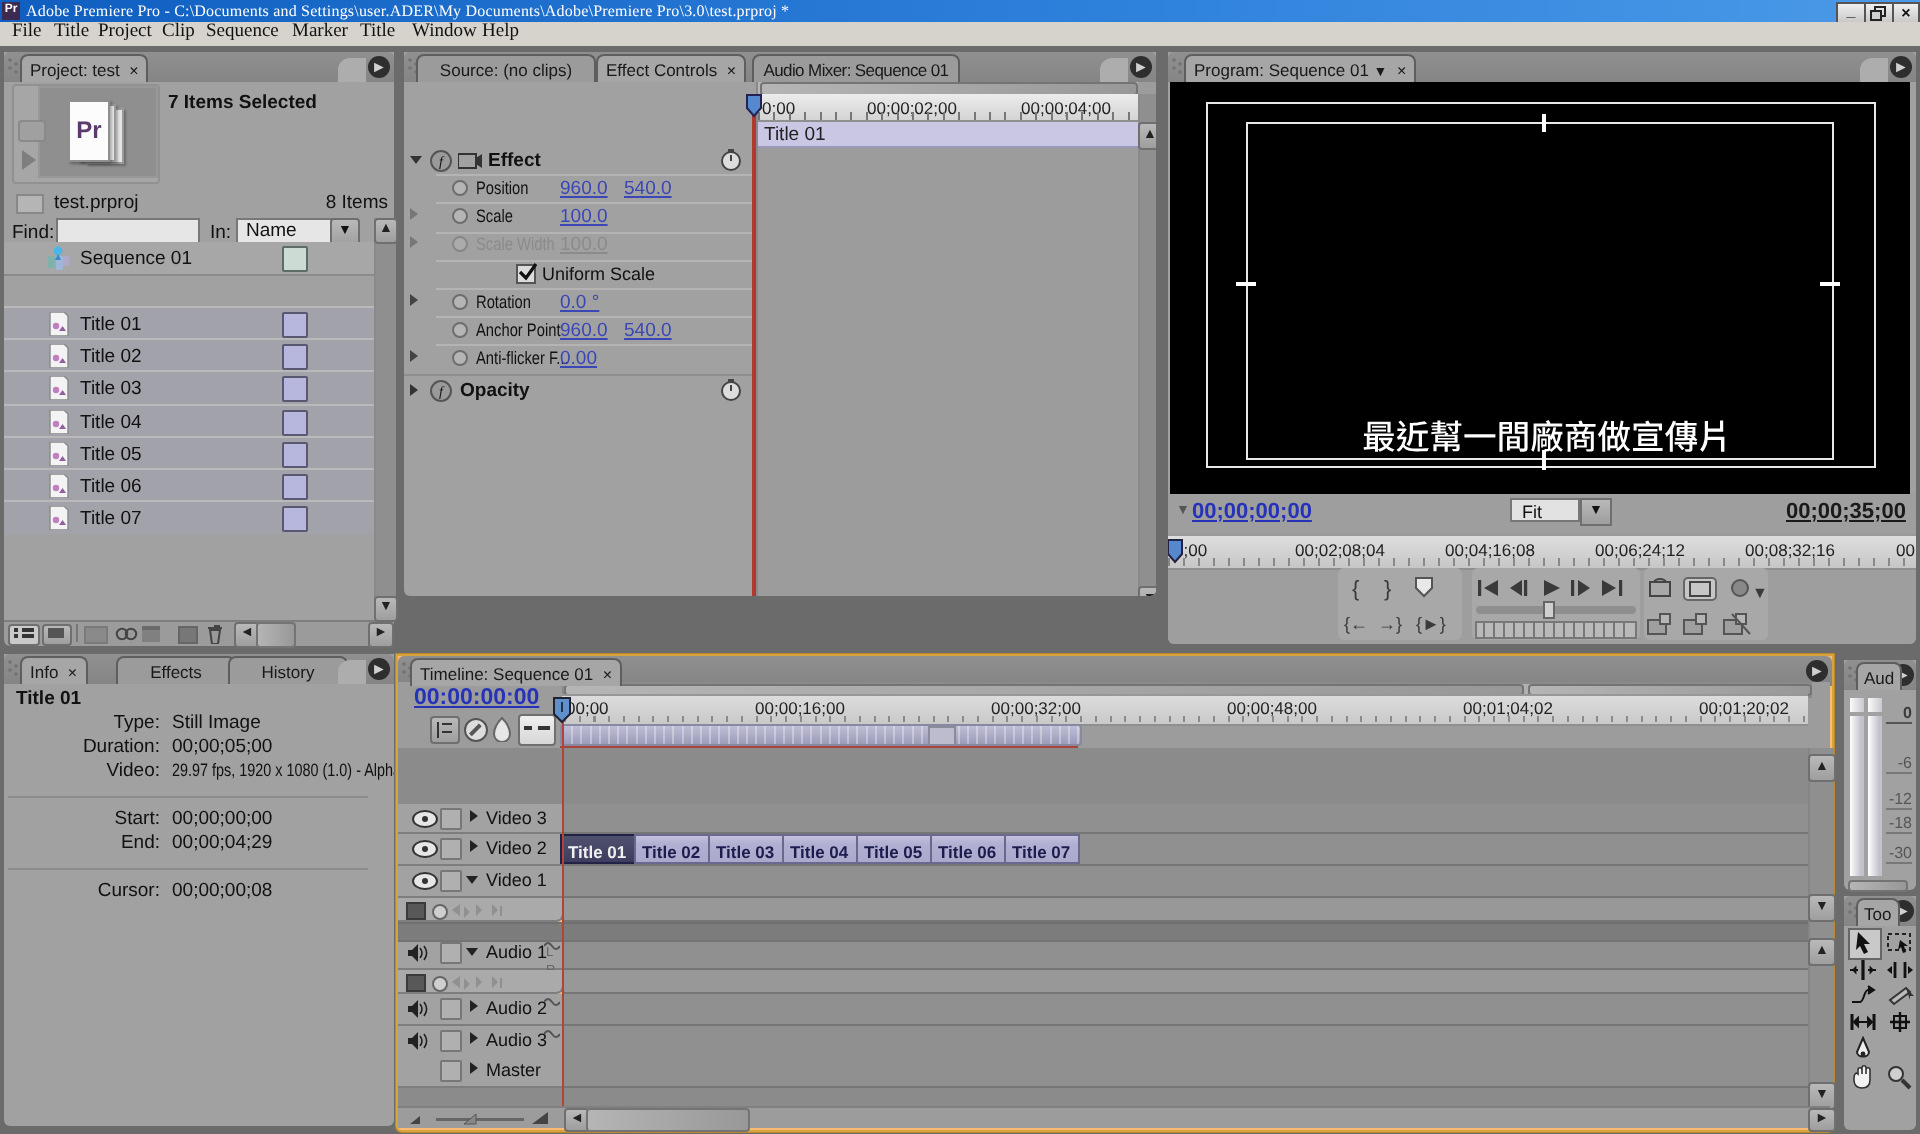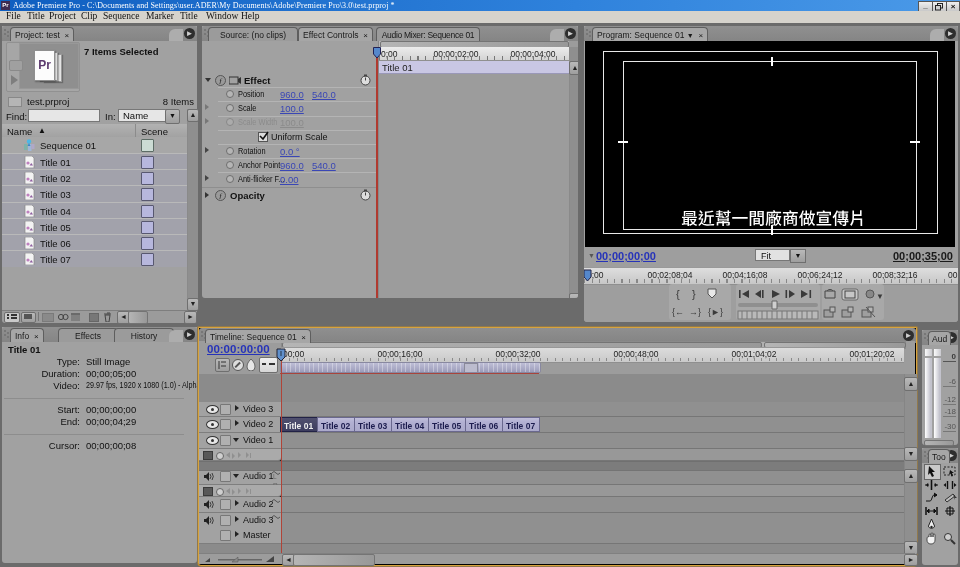--- a/index.html
+++ b/index.html
@@ -79,21 +79,21 @@
  <div class="ab" style="left:116px;top:83px;width:48px;height:11px;background:#e6e6e6;border:1px solid #777;padding-left:4px;line-height:12px">Name</div>
  <div class="btn" style="left:163px;top:83px;width:13px;height:13px;text-align:center;line-height:12px;font-size:7px">▼</div>
 
  <div class="ab" style="left:0;top:98px;width:185px;height:13px;background:linear-gradient(#b2b2b2,#a2a2a2);border-bottom:1px solid #8b8b8b">
   <span class="ab" style="left:5px;top:2px">Name</span>
       <span class="ab" style="left:36px;top:2px;font-size:8px">▲</span>
   <span class="ab" style="left:139px;top:2px">Scene</span>
   <div class="ab" style="left:133px;top:0;width:1px;height:13px;background:#8b8b8b"></div>
  </div>
 
- <div class="ab" style="left:0;top:111px;width:185px;height:16px;background:#a7a7a7">
+ <div class="ab" style="left:0;top:95px;width:185px;height:16px;background:#a7a7a7">
    <svg class="ab" style="left:20px;top:1px" width="14" height="14" viewBox="0 0 14 14">
         <rect x="2" y="6" width="3.5" height="6" fill="#7fb2a8"></rect>
         <rect x="6" y="6" width="3.5" height="7" fill="#9fb6d8"></rect>
         <rect x="9.5" y="6" width="3" height="5" fill="#b0a8c8"></rect>
         <circle cx="7" cy="3.5" r="2.2" fill="#49b8e8"></circle>
         <path d="M7 5l-1.5 3h3z" fill="#3a89c8"></path>
       </svg>
    <span class="ab" style="left:38px;top:3px">Sequence 01</span>
    <div class="cbx" style="left:139px;top:2px;width:11px;height:11px;background:#ccdcd4;border-color:#5d6d66"></div>
  </div>
@@ -404,21 +404,21 @@
             <rect x="26" y="21" width="5" height="5" fill="#b5b5b5"></rect>
             <rect x="40" y="24" width="9" height="7" fill="#9f9f9f"></rect>
             <rect x="46" y="21" width="5" height="5" fill="#b5b5b5"></rect>
             <line x1="44" y1="21" x2="53" y2="31"></line>
           </g>
    </svg>
       </div>
  </div>
 </div>
 
-<div class="panel" id="tl" style="left:198px;top:327px;width:717px;height:237px;background:#000000;border:1.5px solid #d8a33c;box-shadow:0 0 0 .5px #b8872e">
+<div class="panel" id="tl" style="left:198px;top:327px;width:717px;height:237px;background:#fdba74;border:1.5px solid #d8a33c;box-shadow:0 0 0 .5px #b8872e">
  <div class="tabbar" style="background:linear-gradient(#8f8f8f,#848484)">
       <div class="grip"></div>
   <div class="tab act" style="left:6px">Timeline: Sequence 01 &nbsp;<span style="font-size:8px">×</span></div>
   <div class="pmenu" style="right:2px">►</div>
  </div>
  <div class="ab" style="left:0;top:13px;width:716px;height:34px;background:#9c9c9c">
   <span class="tc ab" style="left:8px;top:2px;font-size:11.5px">00:00:00:00</span>
   <div class="btn" style="left:16px;top:17px;width:13px;height:12px"><svg width="13" height="12">
           <path d="M3 2v8M5 3h5M5 7h5" stroke="#333" fill="none"></path>
         </svg></div>

